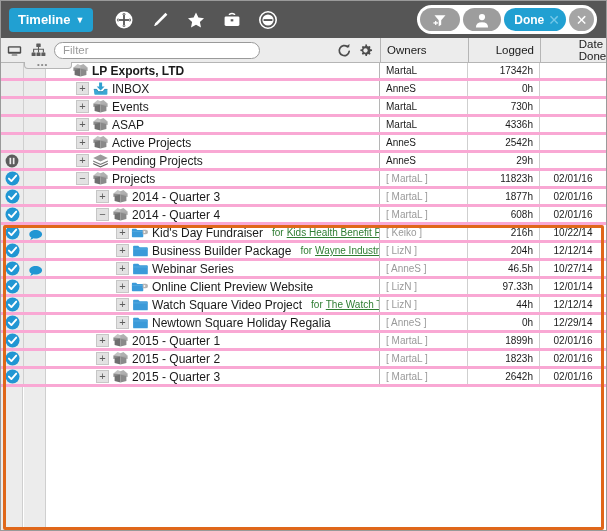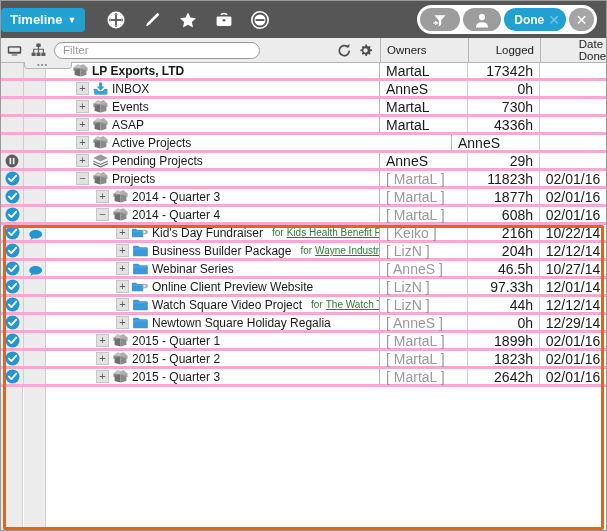--- a/index.html
+++ b/index.html
@@ -17,21 +17,21 @@
     background: #fff;
     overflow: hidden;
   }
 
   
   .toolbar {
     height: 37px;
     background: #565656;
     display: flex;
     align-items: center;
-    padding: 0 0;
+    padding: 0 8px;
     position: relative;
   }
   .timeline-btn {
     background: #21a0d2;
     color: #fff;
     font-size: 13px;
     font-weight: bold;
     border-radius: 4px;
     padding: 5px 9px 6px 9px;
     display: flex;
@@ -179,21 +179,21 @@
     min-width: 0;
     display: flex;
     align-items: center;
     overflow: hidden;
     white-space: nowrap;
     border-right: 1px solid #b5b5b5;
     padding-right: 2px;
   }
   .row .cell {
     display: flex; align-items: center;
-    font-size: 14px;
+    font-size: 10px;
     color: #1a1a1a;
     border-right: 1px solid #cfcfcf;
     padding: 0 6px;
     flex: 0 0 auto;
   }
   .cell.owners { width: 88px; justify-content: flex-start; }
   .cell.logged { width: 72px; justify-content: flex-end; }
   .cell.date   { width: 66px; justify-content: center; border-right: none; }
   .cell.dim { color: #9a9a9a; }
 
@@ -453,20 +453,21 @@
                 <path d="M15.6 4.6 L8.5 2.2 L8.5 6.2 L15.6 8.0 Z" fill="#a8a8a8"></path>
                 <path d="M2.6 6.9 L8.5 5.6 L8.5 13.6 L2.6 11.9 Z" fill="#6f6f6f"></path>
                 <path d="M14.4 6.9 L8.5 5.6 L8.5 13.6 L14.4 11.9 Z" fill="#8a8a8a"></path>
                 <path d="M8.5 2.2 L5.6 0.9 L1.4 4.6 L8.5 5.3 Z" fill="#c2c2c2"></path>
                 <path d="M8.5 2.2 L11.4 0.9 L15.6 4.6 L8.5 5.3 Z" fill="#b0b0b0"></path>
               </svg>
 </span>
             <span class="node-label">Active Projects</span>
           </div>
           <div class="cell owners">AnneS</div>
+          <div class="cell logged">2542h</div>
           <div class="cell date"></div>
         </div>
         <div class="row">
           <div class="gut">
             <span class="pause-ic">
 <svg width="14" height="14" viewBox="0 0 14 14">
                 <circle cx="7" cy="7" r="6.4" fill="#5c5c5c"></circle>
                 <rect x="4.5" y="3.8" width="1.7" height="6.4" fill="#ececec"></rect>
                 <rect x="7.8" y="3.8" width="1.7" height="6.4" fill="#ececec"></rect>
               </svg>

